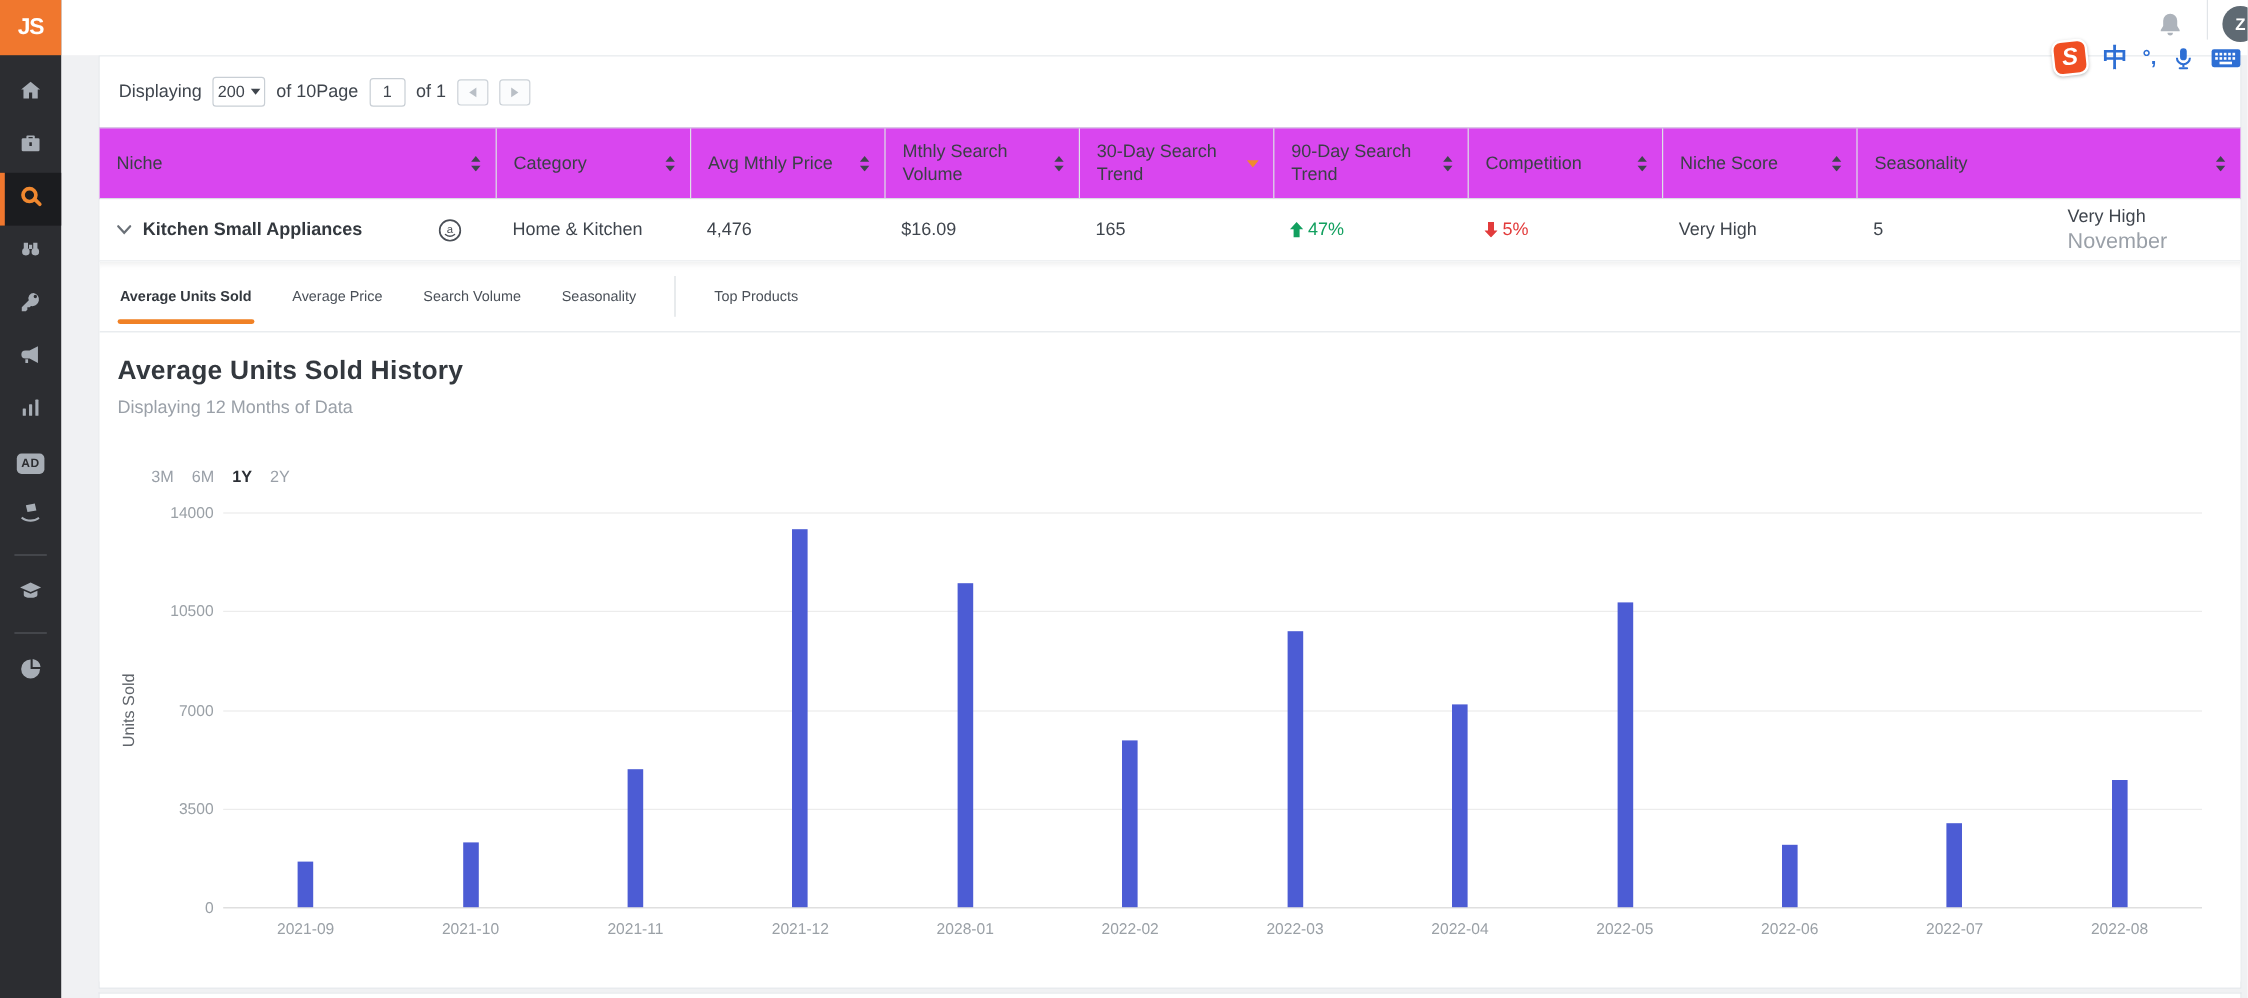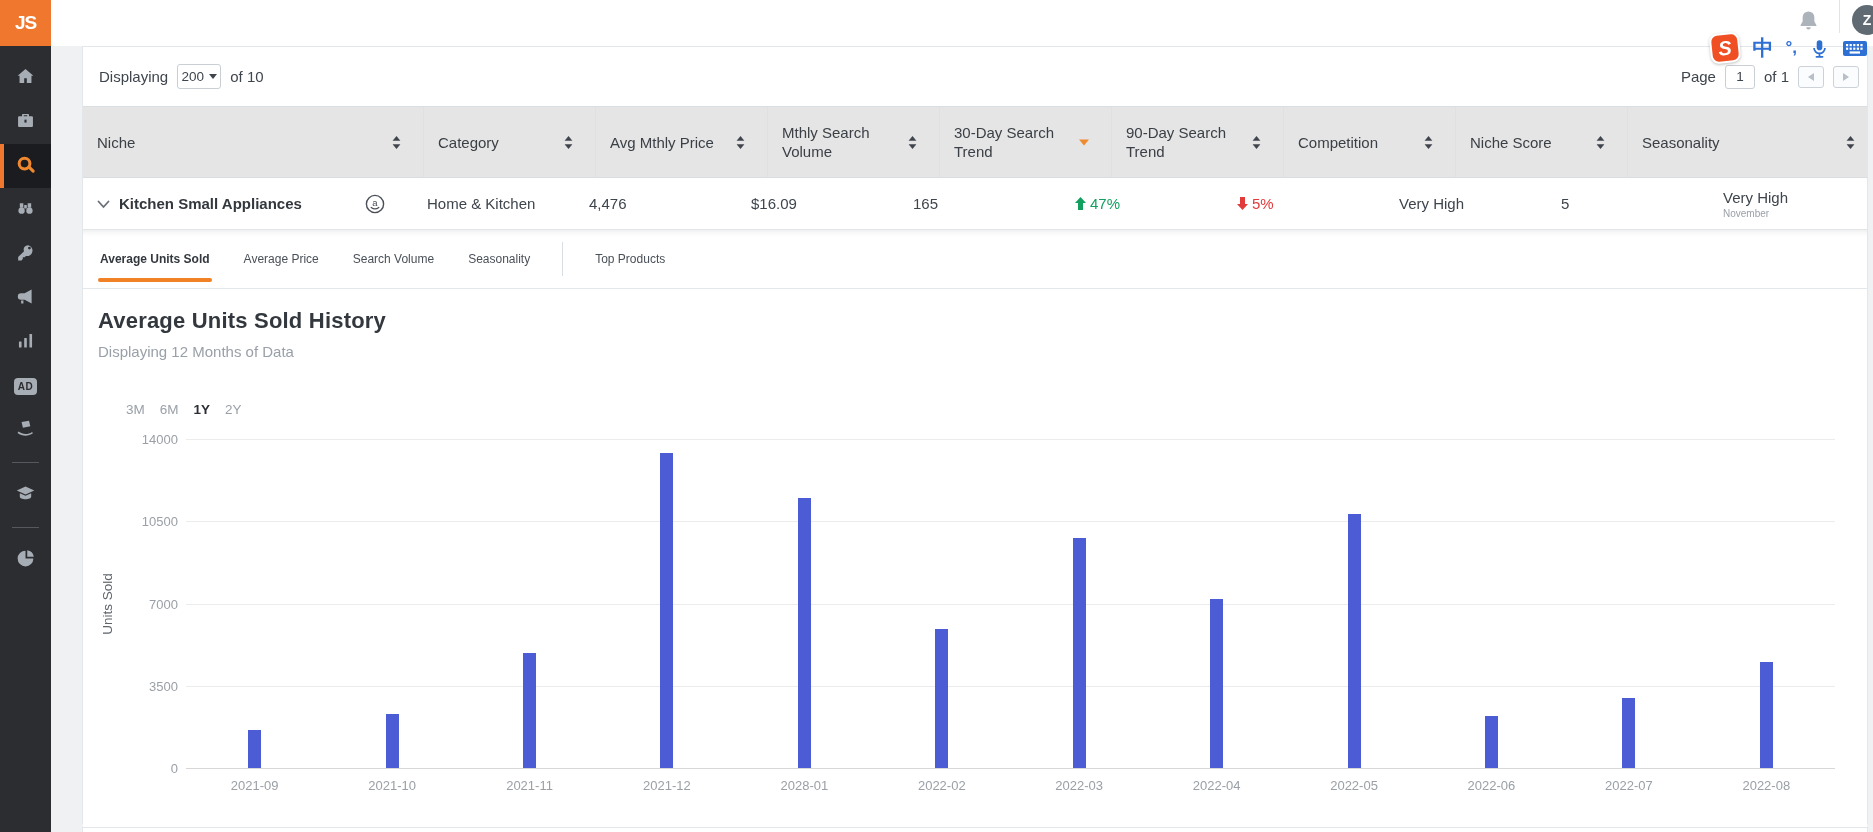--- a/index.html
+++ b/index.html
@@ -31,48 +31,48 @@
   .ime-s { width:30px; height:30px; background:#f04f23; border:2px solid #fff; border-radius:8px; transform:rotate(-6deg);
            color:#fff; font-weight:700; font-style:italic; font-size:20px; display:flex; align-items:center; justify-content:center;
            box-shadow:0 1px 3px rgba(0,0,0,.25); cursor:pointer; }
   .ime-zh { color:#2e6fd4; font-size:21px; font-weight:700; cursor:pointer; }
   .ime-punct { color:#2e6fd4; font-size:17px; font-weight:700; cursor:pointer; }
   .ime-btn { cursor:pointer; display:flex; align-items:center; }
   
   .panel { position:absolute; left:82px; top:46px; width:1786px; height:778px; background:#fff; border:1px solid #e3e6ea; }
   .bottom-strip { position:absolute; left:82px; top:827px; right:5px; height:5px; background:#fff; border:1px solid #e3e6ea; border-bottom:none; }
   
-  .controls { height:59px; display:flex; align-items:center; justify-content:space-between; padding:0 8px 0 16px; }
+  .controls { height:59px; display:flex; align-items:center; padding:0 8px 0 16px; }
   .ctrl-left, .ctrl-right { display:flex; align-items:center; gap:9px; font-size:15px; color:#3f454d; }
   .pagesize { width:44px; height:25px; border:1px solid #c9cfd5; border-radius:3px; display:flex; align-items:center;
               justify-content:center; gap:5px; font-size:13.5px; cursor:pointer; background:#fff; }
   .caret-down { width:0; height:0; border-left:4px solid transparent; border-right:4px solid transparent; border-top:5px solid #3f454d; }
   .page-input { width:30px; height:24px; border:1px solid #c9cfd5; border-radius:3px; text-align:center; font-size:13.5px;
                 color:#3f454d; font-family:inherit; }
   .pg-btn { width:26px; height:22px; border:1px solid #ccd2d8; border-radius:3px; background:#fbfcfd; display:flex;
             align-items:center; justify-content:center; cursor:pointer; }
   
-  .thead { height:72px; background:#e5e5e5; border-top:1px solid #d9dee3; border-bottom:1px solid #d9dee3; display:flex;gap:10px; }
+  .thead { height:60px; background:#d946ef; border-top:1px solid #d9dee3; border-bottom:1px solid #d9dee3; display:flex; }
   .hcell { display:flex; align-items:center; gap:6px; padding:0 12px 0 14px; cursor:pointer; }
   .hcell + .hcell { border-left:1px solid #dde1e5; }
   .hlabel { font-size:15px; line-height:19px; color:#3b4046; }
   .hsort { flex:none; margin-left:auto; display:flex; }
   .col-niche { width:330px; flex:none; }
   .colx { width:162px; flex:none; }
   .col-last { flex:1; }
   .trow { height:52px; display:flex; background:#fff; border-bottom:1px solid #e3e7ea; cursor:pointer; }
   .tcell { display:flex; align-items:center; padding:0 12px 0 14px; font-size:15px; color:#3f454d; }
   .niche-cell { gap:9px;text-align:center; }
   .niche-name { font-weight:700; color:#33383e; font-size:15px; }
   .mkt-icon { margin-left:auto; margin-right:16px; display:flex; }
   .trend { gap:4px; }
   .trend-up { color:#12a05f; }
   .trend-down { color:#e23b3b; }
   .season-cell { flex-direction:column; align-items:flex-start; justify-content:center; gap:2px; }
-  .season-sub { font-size:10px; color:#9aa0a8; }
+  .season-sub { font-size:18px; color:#9aa0a8; }
   
   .detail { position:relative; height:600px; background:#fff; box-shadow:inset 0 7px 7px -7px rgba(31,36,42,.14); }
   .tabsrow { position:absolute; left:0; right:0; top:0; height:59px; border-bottom:1px solid #e4e8eb;
              display:flex; align-items:center; padding-left:15px; gap:30px; }
   .tab { font-size:12px; color:#4a5058; cursor:pointer; position:relative; padding:18px 2px; }
   .tab.active { color:#33383e; font-weight:700; }
   .tab.active::after { content:""; position:absolute; left:0; right:0; bottom:2px; height:4px; border-radius:3px; background:#f08125; }
   .tab-sep { width:1px; height:34px; background:#d9dee2; }
   .chart-head { position:absolute; left:15px; top:78px; }
   .chart-title { font-size:22px; font-weight:700; color:#33383e; letter-spacing:.2px; }

